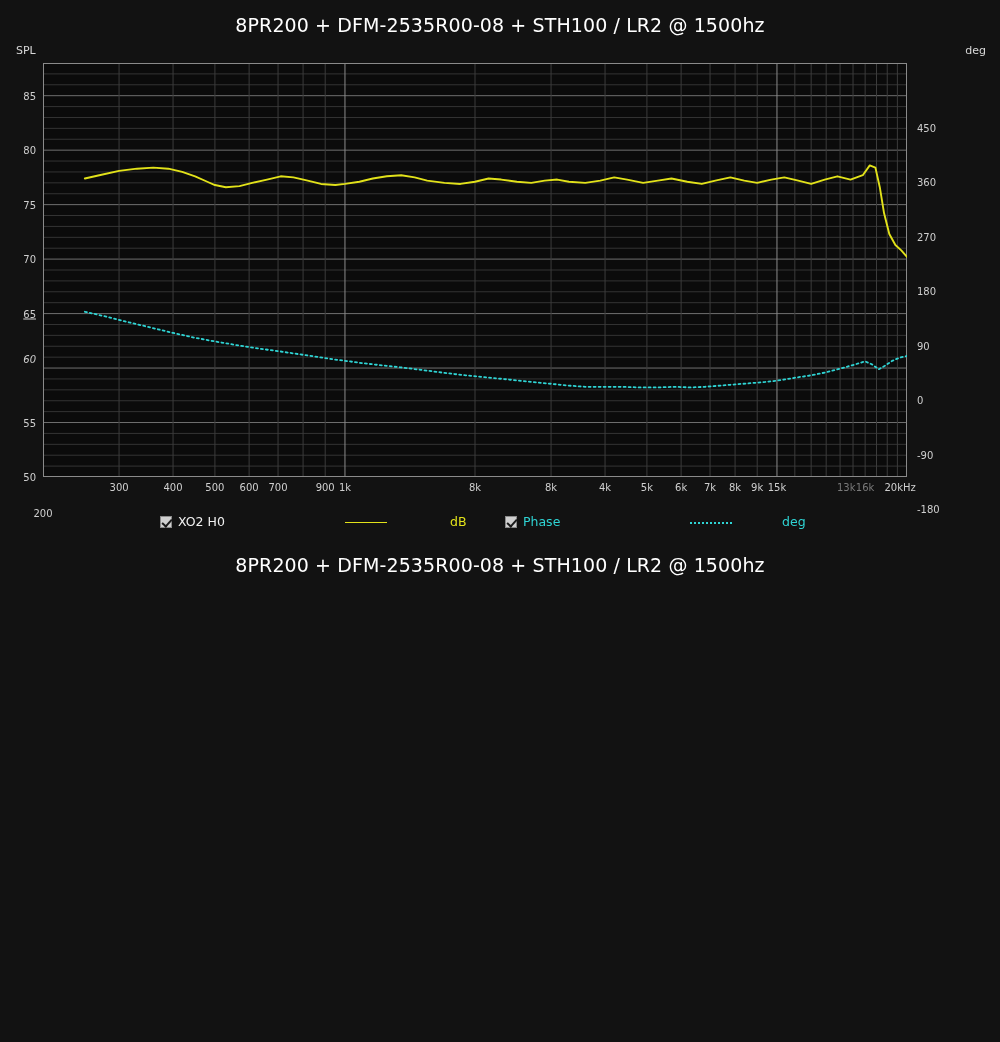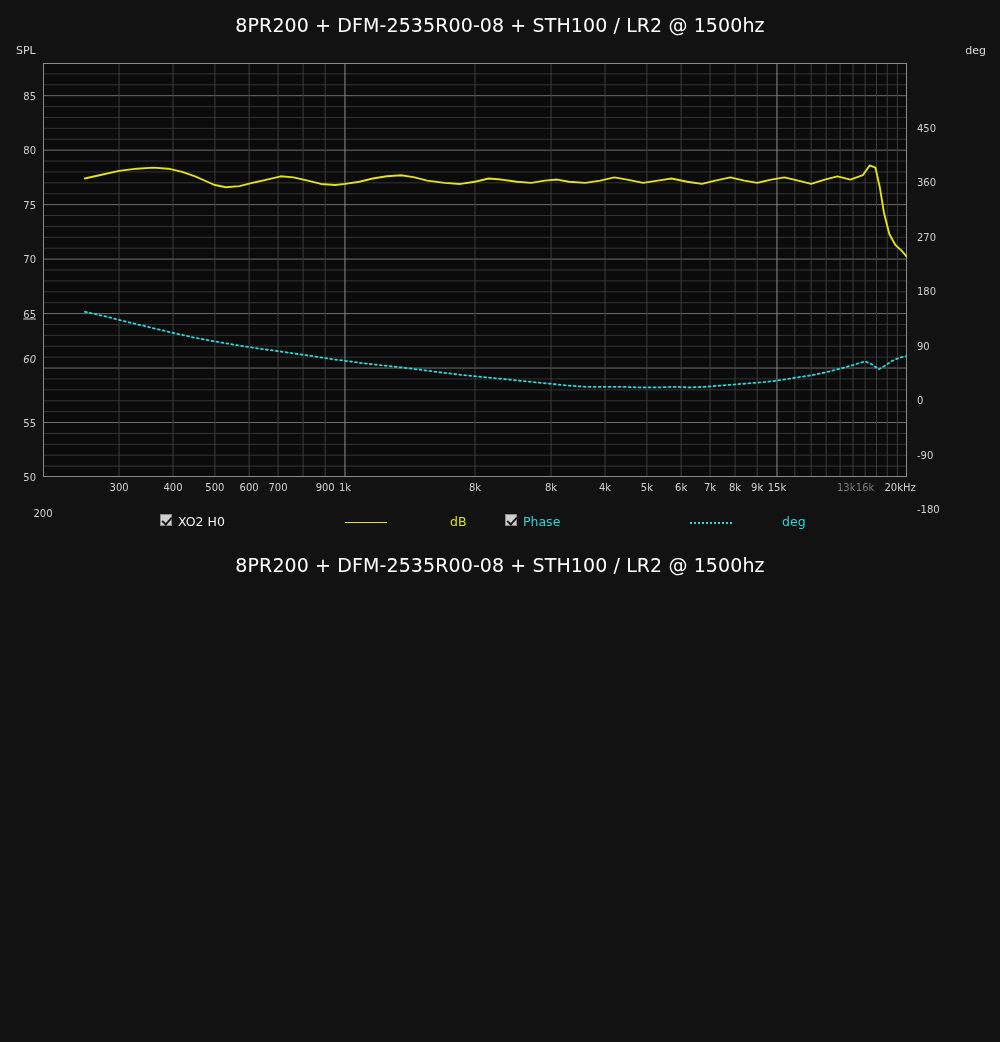--- a/index.html
+++ b/index.html
@@ -60,20 +60,21 @@
   .legend-top {
     position: absolute;
     left: 0; top: 512px;
     width: 1000px;
     height: 22px;
     font-size: 12.5px;
   }
   .legend-row-item {
     position: absolute;
     display: flex;
+    align-items: center;
     gap: 6px;
     white-space: nowrap;
   }
   .cbox {
     width: 12px; height: 12px;
     background: #cfcfcf;
     border: 1px solid #8a8a8a;
     box-sizing: border-box;
     position: relative;
     display: inline-block;

